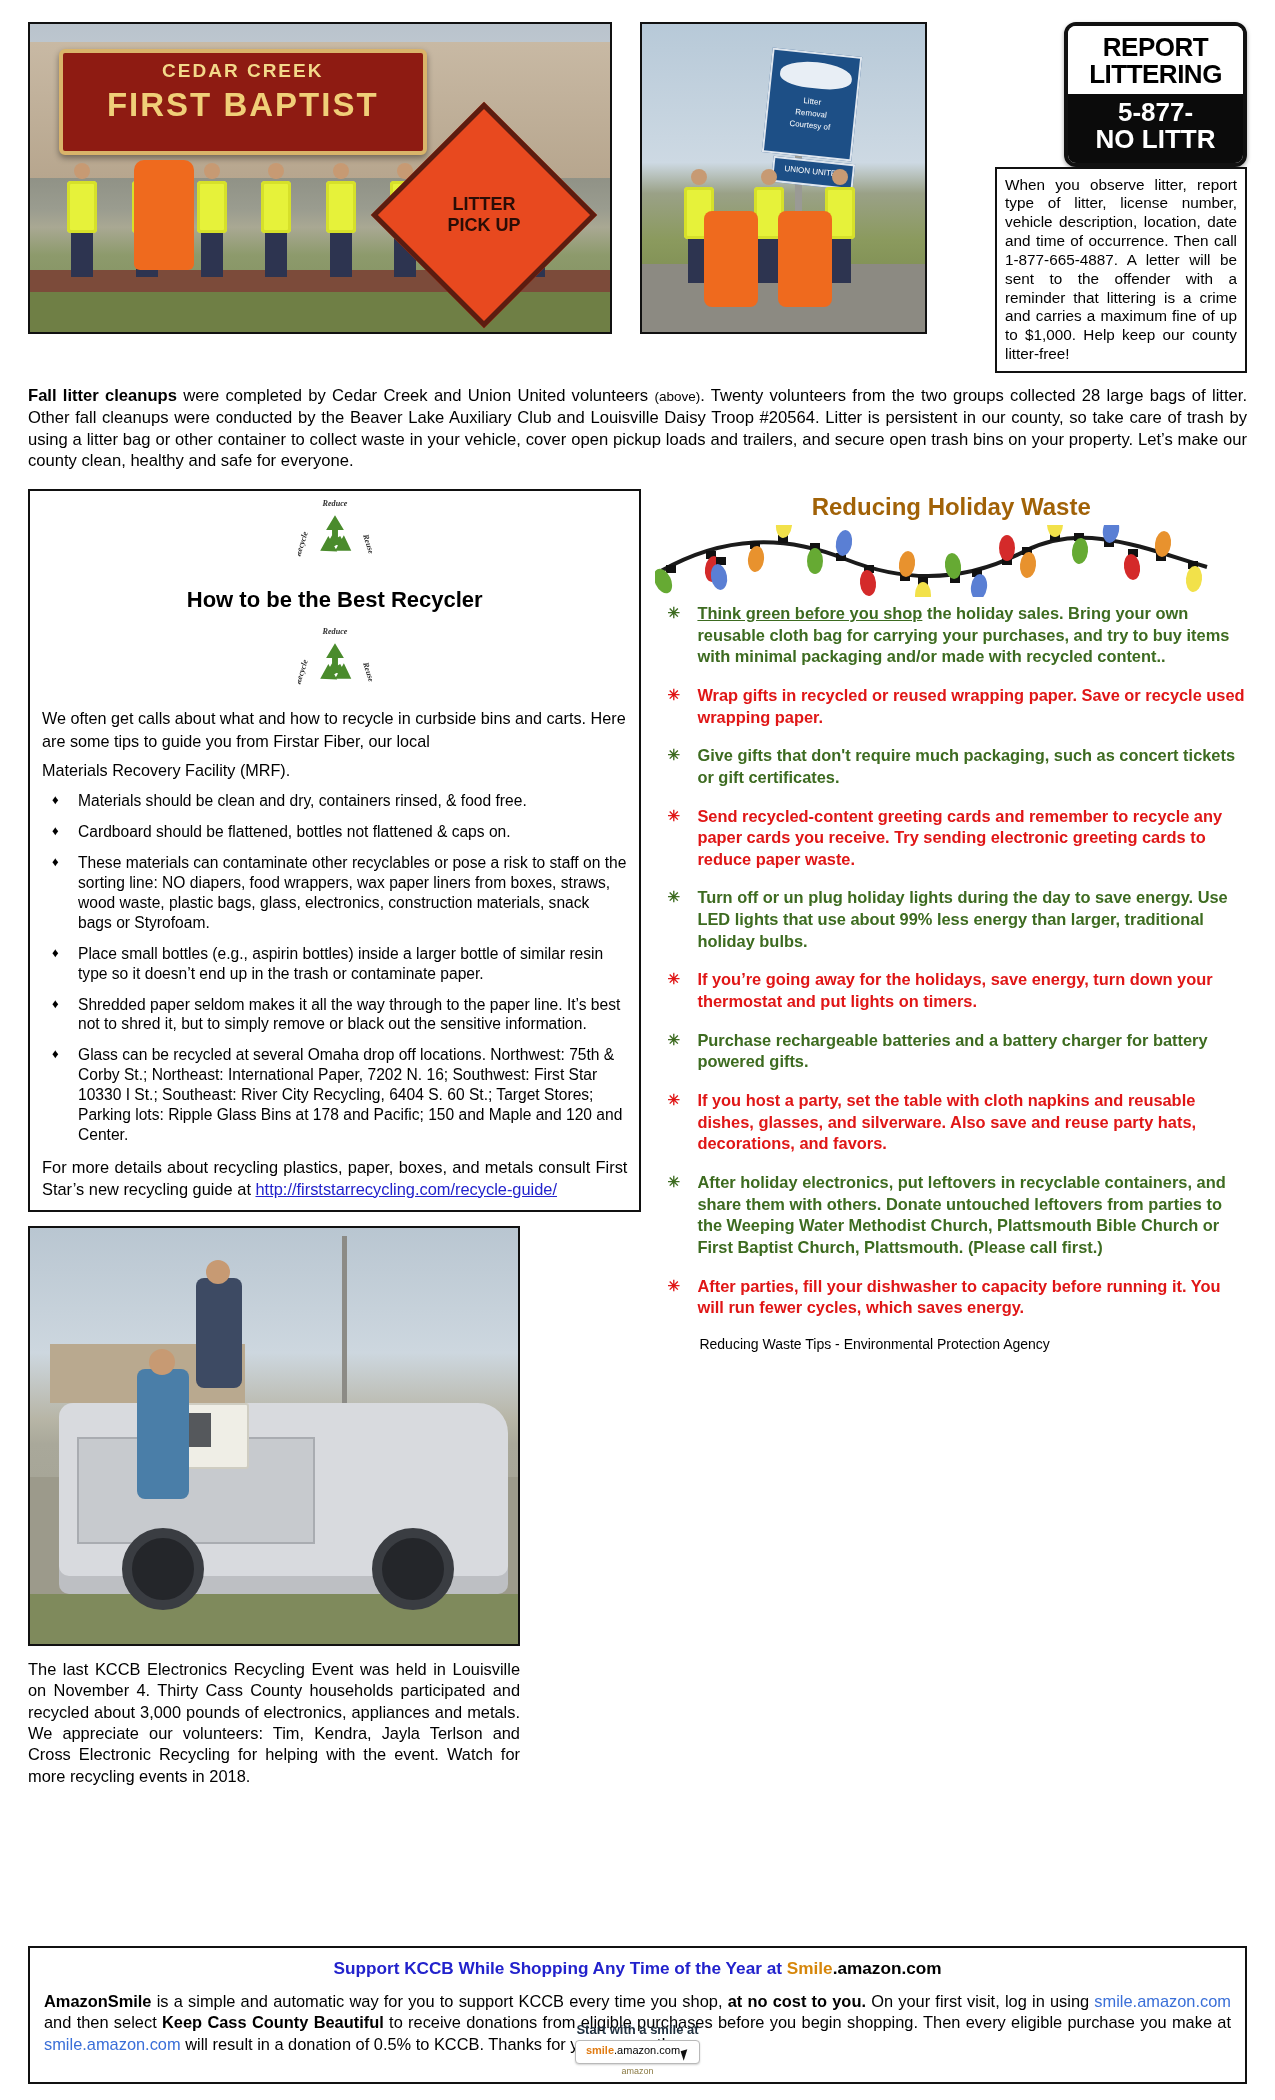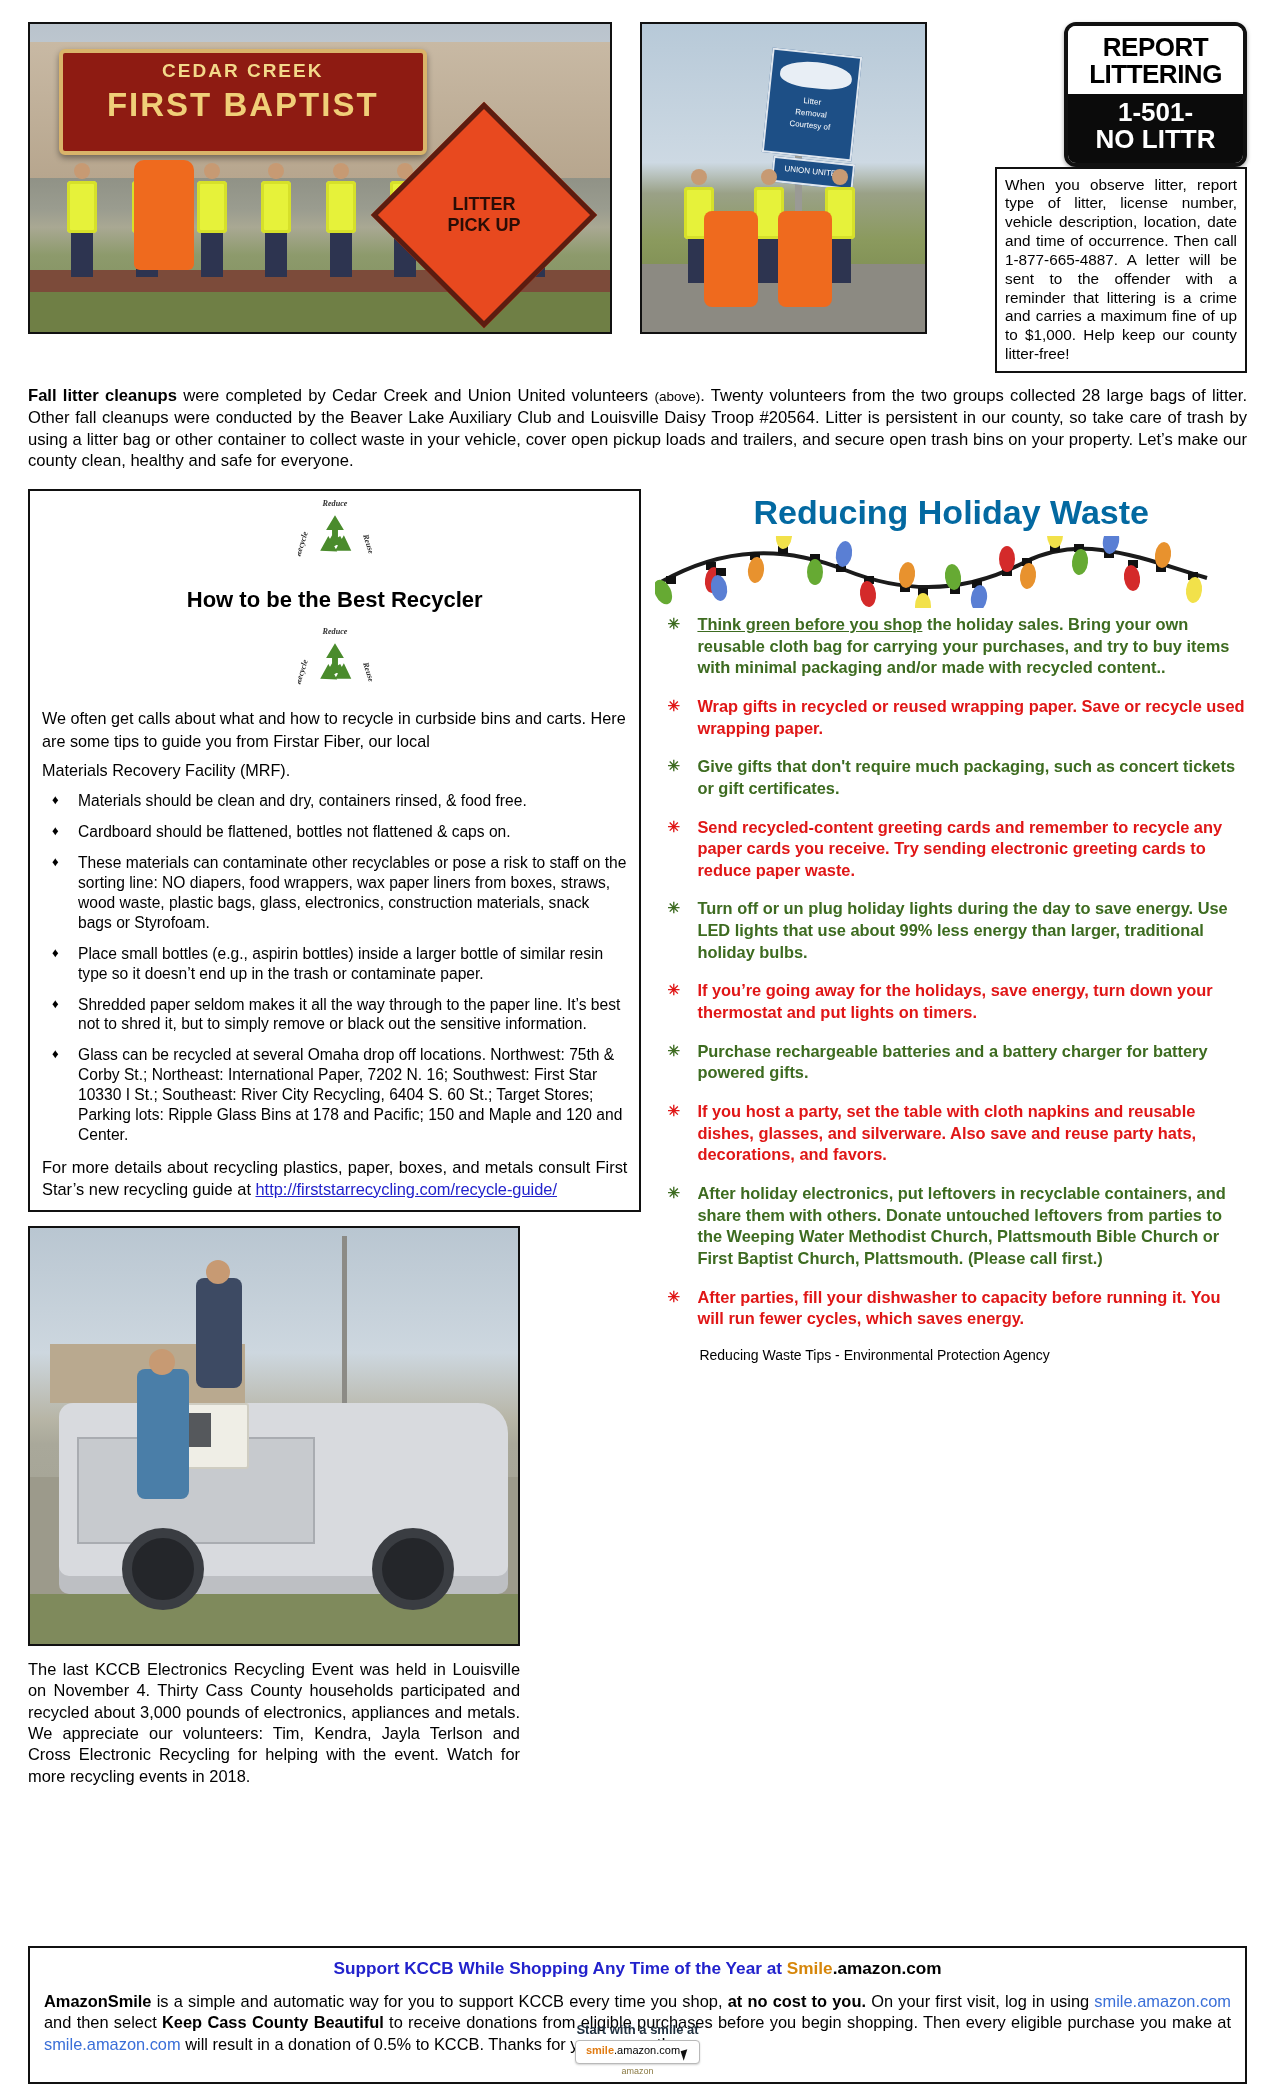--- a/index.html
+++ b/index.html
@@ -76,21 +76,21 @@
   .rec-title{font-size:22px;font-weight:bold;}
   .rec-intro{margin-top:6px;font-size:16.2px;line-height:1.42;}
   .rec-intro .sp{display:block;margin-top:6px;}
   ul.recl{list-style:none;margin:9px 0 0 0;padding:0;}
   ul.recl li{position:relative;padding-left:36px;margin-bottom:11px;font-size:15.6px;line-height:1.28;}
   ul.recl li .dia{position:absolute;left:10px;top:1px;font-size:13px;}
   .rec-foot{margin-top:12px;font-size:16.4px;line-height:1.3;text-align:justify;}
   .rec-foot a{color:#2222cc;text-decoration:underline;}
 
   
-  .holiday-title{text-align:center;color:#0369a1;font-size:34px;font-weight:bold;margin:4px 0 0 0;}
+  .holiday-title{text-align:center;color:#a16207;font-size:24px;font-weight:bold;margin:4px 0 0 0;}
   .lights{height:72px;position:relative;margin:4px 0 6px 0;}
   ul.tips{list-style:none;margin:0;padding:0;}
   ul.tips li{position:relative;padding-left:42px;margin-bottom:17px;font-size:16.4px;line-height:1.32;font-weight:bold;}
   ul.tips li .star{position:absolute;left:12px;top:0px;font-size:15px;}
   li.green{color:#3d6b20;}
   li.green .star{color:#3d6b20;}
   li.red{color:#e01616;}
   li.red .star{color:#e01616;}
   ul.tips li u{text-decoration:underline;}
   .tips-src{font-size:14px;margin:4px 0 0 44px;font-weight:normal;color:#000;}
@@ -229,21 +229,21 @@
       <div class="p2bag p2bagB"></div>
     </div>
 
     <div class="rightcol">
       <div class="rl-sign">
         <div class="rl-top">
           <div>REPORT</div>
           <div>LITTERING</div>
         </div>
         <div class="rl-bot">
-          <div>1-501-</div>
+          <div>5-877-</div>
           <div>NO LITTR</div>
         </div>
       </div>
       <div class="rl-note">When you observe litter, report type of litter, license number, vehicle description, location, date and time of occurrence. Then call 1-877-665-4887. A letter will be sent to the offender with a reminder that littering is a crime and carries a maximum fine of up to $1,000. Help keep our county litter-free!</div>
     </div>
   </div>
 
   <p class="fall-para">
     <b>Fall litter cleanups</b><span> were completed by Cedar Creek and Union United volunteers </span><span class="small">(above)</span><span>. Twenty volunteers from the two groups collected 28 large bags of litter. Other fall cleanups were conducted by the Beaver Lake Auxiliary Club and Louisville Daisy Troop #20564. Litter is persistent in our county, so take care of trash by using a litter bag or other container to collect waste in your vehicle,  cover open pickup loads and trailers, and secure open trash bins on your property. Let’s make our county clean, healthy and safe for everyone.</span>
   </p>

